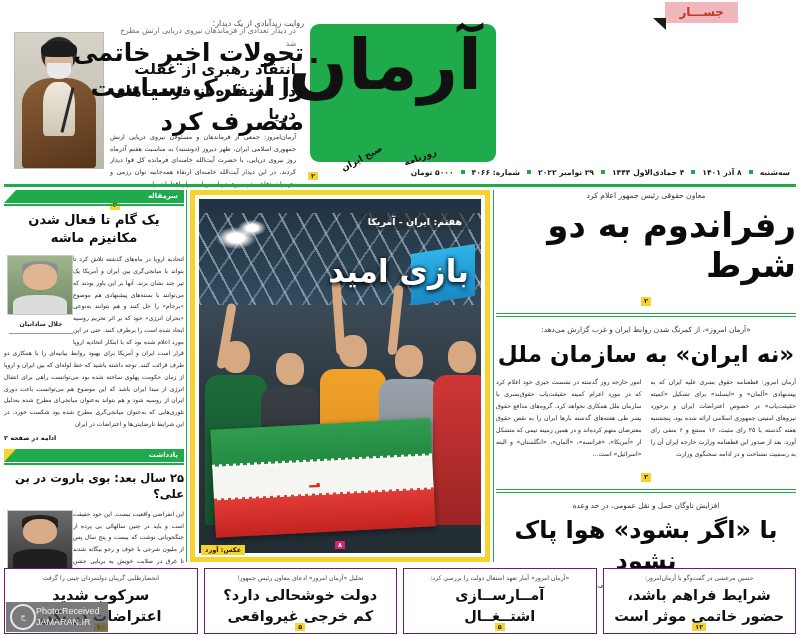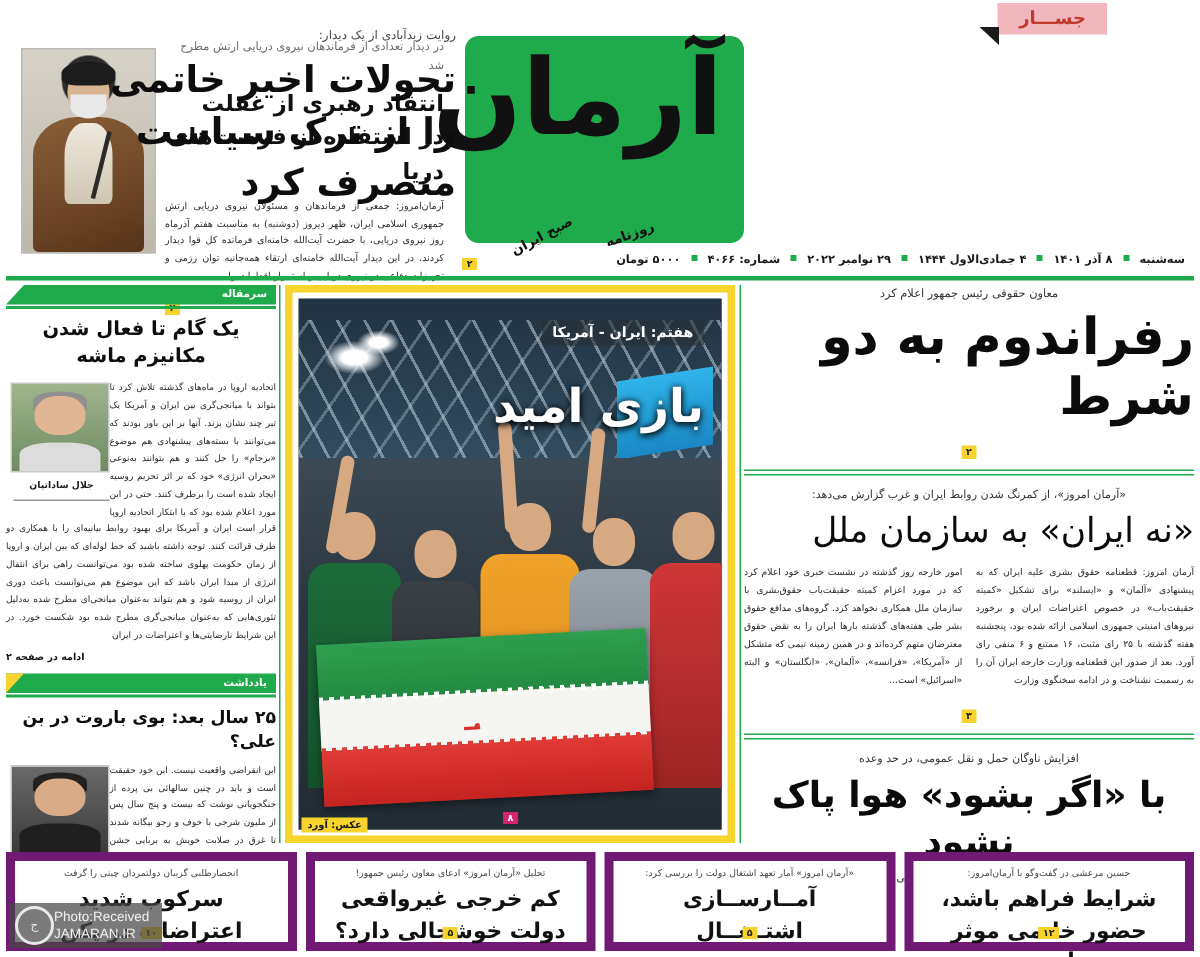--- a/index.html
+++ b/index.html
@@ -84,21 +84,21 @@
 
   
   .col-right{position:absolute;right:0;top:0;width:300px;}
   .cr-kicker{font-size:7.6px;color:#333;text-align:center;line-height:1.7;}
   .cr-head-xl{font-size:34px;font-weight:bold;color:#0b0b0b;text-align:right;
     line-height:1.18;margin-top:2px;letter-spacing:-1.4px;}
   .cr-badge-row{text-align:center;margin-top:3px;}
   .hr-dbl{border:0;border-top:1px solid #1faa4b;border-bottom:1px solid #1faa4b;
     height:2px;margin:6px 0 7px;}
   .cr-kicker2{font-size:7.4px;color:#333;text-align:center;line-height:1.7;}
-  .cr-head-l{font-size:23px;font-weight:normal;color:#0b0b0b;text-align:right;
+  .cr-head-l{font-size:23px;font-weight:bold;color:#0b0b0b;text-align:center;
     line-height:1.3;margin-top:3px;letter-spacing:-.7px;}
   .two-col{column-count:2;column-gap:9px;margin-top:6px;}
   .two-col p{margin:0;font-size:6.2px;line-height:1.95;color:#262626;
     text-align:justify;}
   .cr-kicker3{font-size:7.4px;color:#333;text-align:center;line-height:1.7;}
   .cr-head-m{font-size:24px;font-weight:bold;color:#0b0b0b;text-align:center;
     line-height:1.28;margin-top:2px;letter-spacing:-.8px;}
   .cr-sub{font-size:7.2px;color:#333;text-align:center;margin-top:4px;}
 
   
@@ -193,21 +193,21 @@
     border-left:12px solid #f6d32d;border-bottom:13px solid transparent;}
   .cl-head2{font-size:11.5px;font-weight:bold;color:#0d0d0d;text-align:right;
     line-height:1.4;letter-spacing:-.3px;margin-top:4px;}
 
   
   .vsep{position:absolute;top:0;width:1px;height:372px;background:#1faa4b;}
 
   
   .bottom{position:absolute;left:4px;top:568px;width:792px;height:66px;
     display:flex;gap:6px;direction:rtl;}
-  .bcard{flex:1;border:6px solid #701a75;background:#fff;position:relative;
+  .bcard{flex:1;border:1px solid #701a75;background:#fff;position:relative;
     padding:4px 6px 0;box-sizing:border-box;}
   .bcard .bk{font-size:6.2px;color:#444;text-align:center;line-height:1.5;}
   .bcard .bh{font-size:14.5px;font-weight:bold;color:#111;text-align:center;
     line-height:1.42;margin-top:3px;letter-spacing:-.5px;}
   .bcard .bp{position:absolute;left:50%;bottom:2px;transform:translateX(-50%);}
 
   
   .wm{position:absolute;left:6px;bottom:6px;background:rgba(70,70,70,.72);
     color:#f2f2f2;font-size:9px;line-height:1.25;padding:4px 8px 4px 30px;
     font-family:"Liberation Sans",sans-serif;direction:ltr;text-align:left;}
@@ -432,22 +432,22 @@
       <div class="bk">«آرمان امروز» آمار تعهد اشتغال دولت را بررسی کرد:</div>
       <div class="bh">
         <div>آمــارســازی</div>
         <div>اشتــغــال</div>
       </div>
       <span class="pg-badge bp">۵</span>
     </div>
     <div class="bcard">
       <div class="bk">تحلیل «آرمان امروز» ادعای معاون رئیس جمهور!</div>
       <div class="bh">
+        <div>دولت خوشحالی دارد؟</div>
         <div>کم خرجی غیرواقعی</div>
-        <div>دولت خوشحالی دارد؟</div>
       </div>
       <span class="pg-badge bp">۵</span>
     </div>
     <div class="bcard">
       <div class="bk">انحصارطلبی گریبان دولتمردان چینی را گرفت</div>
       <div class="bh">
         <div>سرکوب شدید</div>
         <div>اعتراضات در پکن</div>
       </div>
       <span class="pg-badge bp">۱۰</span>

